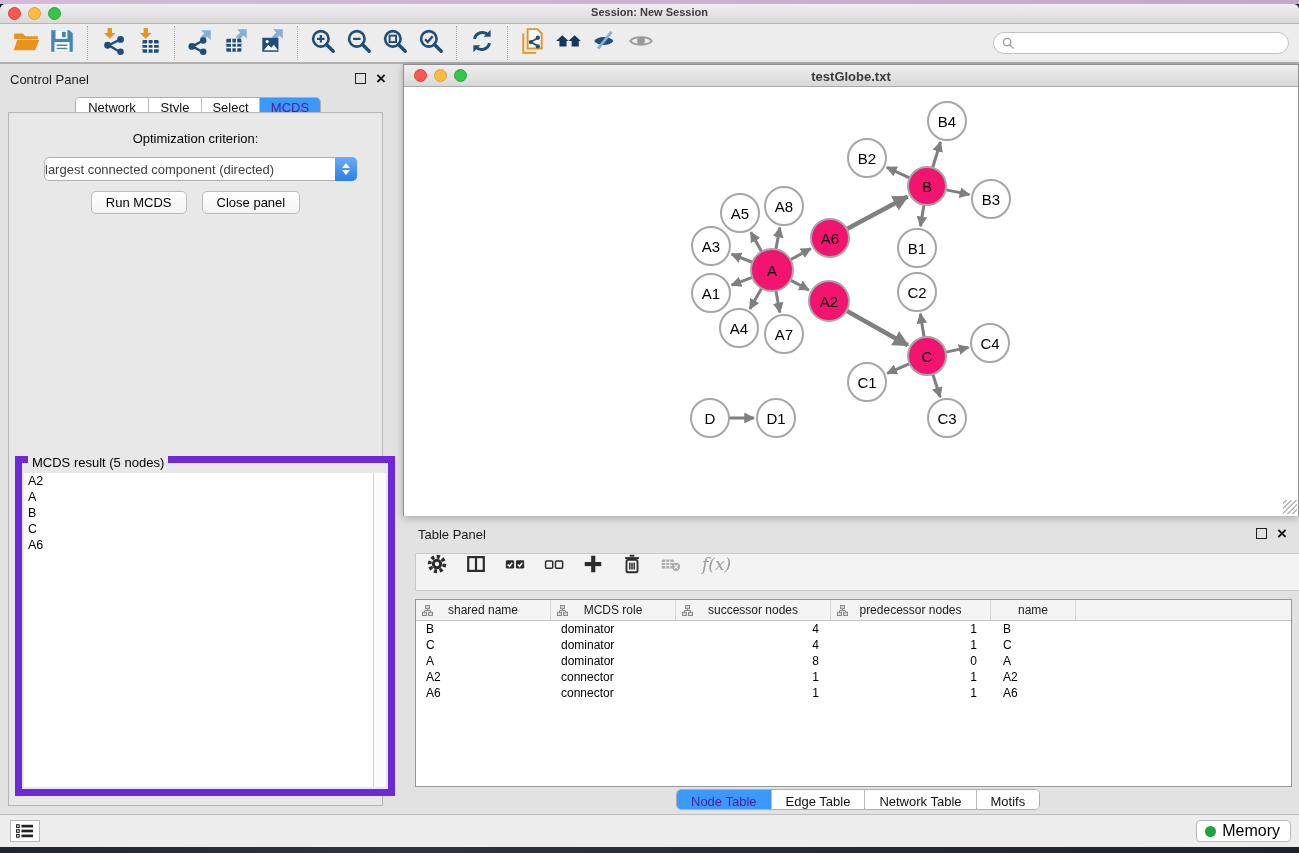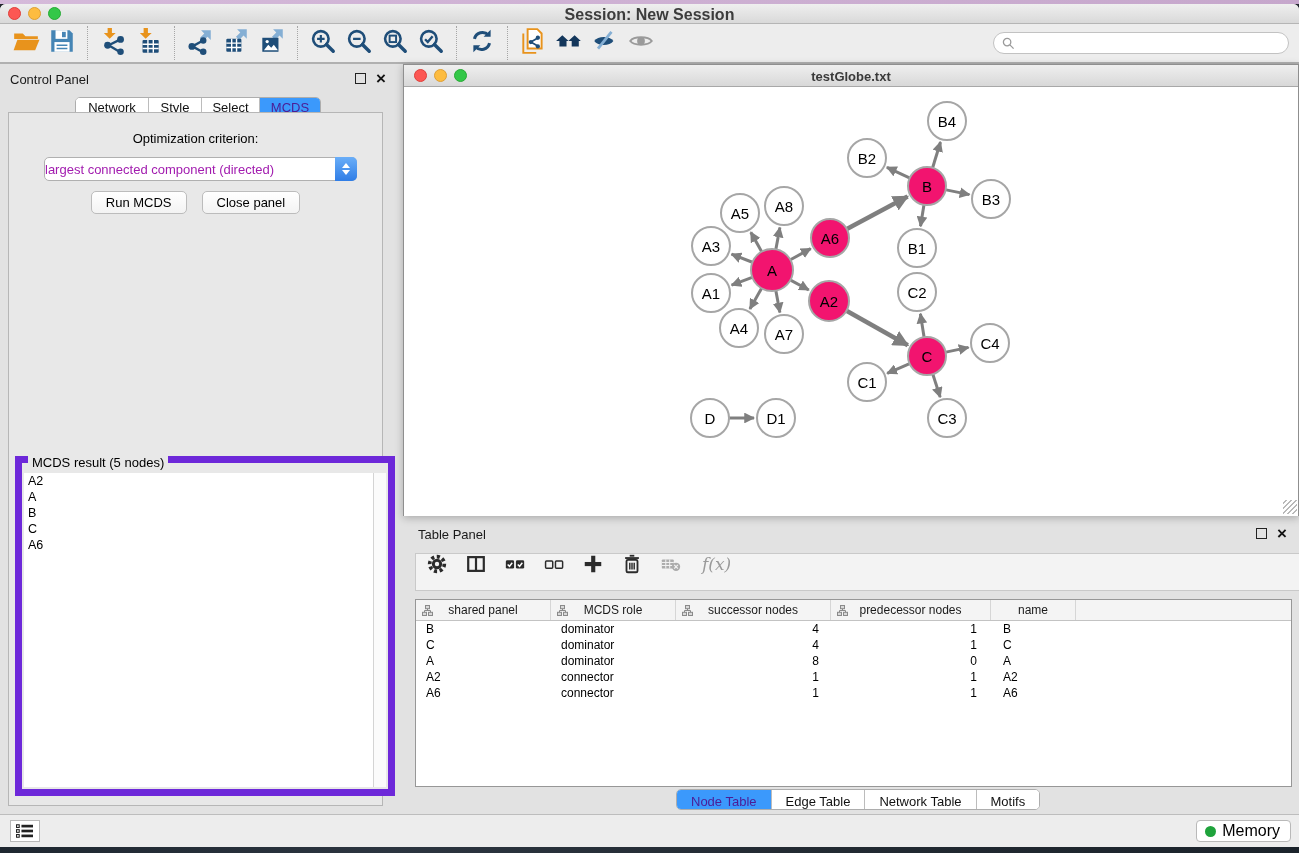--- a/index.html
+++ b/index.html
@@ -14,21 +14,21 @@
 
   
   .titlebar { position:absolute; left:0; top:0; width:100%; height:20px;
     background:linear-gradient(#efefef,#d9d9d9); border-bottom:1px solid #b5b5b5; }
   .lights { position:absolute; left:8px; top:3px; display:flex; gap:7px; }
   .light { width:13px; height:13px; border-radius:50%; }
   .light.red { background:#fc5753; border:1px solid #df3f3b; }
   .light.yellow { background:#fdbc40; border:1px solid #de9f34; }
   .light.green { background:#33c748; border:1px solid #27aa35; }
   .titlebar .title { position:absolute; left:0; right:0; top:2px; text-align:center;
-    font-size:16px; font-weight:bold; color:#3c3c3c; }
+    font-size:11px; font-weight:bold; color:#3c3c3c; }
 
   
   .toolbar { position:absolute; left:0; top:20px; width:100%; height:40px;
     background:#ededed; border-bottom:2px solid #b0b0b0; display:flex; align-items:center;
     padding-left:8px; }
   .tbtn { width:36px; height:34px; display:flex; align-items:center; justify-content:center; }
   .tbtn svg { width:28px; height:28px; }
   .tsep { width:1px; height:34px; border-left:1px dotted #a6a6a6; margin:0 7px; }
   .searchbox { margin-left:auto; margin-right:10px; width:296px; height:22px;
     background:#fff; border:1px solid #c2c2c2; border-radius:12px; display:flex;
@@ -52,21 +52,21 @@
   .seg .tab:last-child { border-right:none; }
   .seg .tab.active { background:#3b99fc; color:#4c1d95; }
   .cp-tabs { position:absolute; left:75px; top:33px; }
   .cp-tabs .tab:nth-child(1){ width:73px; } .cp-tabs .tab:nth-child(2){ width:53px; }
   .cp-tabs .tab:nth-child(3){ width:58px; } .cp-tabs .tab:nth-child(4){ width:60px; }
   .cp-body { position:absolute; left:8px; top:48px; width:375px; height:694px;
     background:#e8e8e8; border:1px solid #b6b6b6; }
   .opt-label { position:absolute; left:0; width:100%; top:18px; text-align:center; font-size:13px; color:#000; }
   .criterion { position:absolute; left:35px; top:44px; width:313px; height:24px; background:#fff;
     border:1px solid #b0b0b0; border-radius:5px; display:flex; align-items:center; }
-  .criterion .val { flex:1; font-size:13px; padding-left:0; color:#a21caf; white-space:nowrap; }
+  .criterion .val { flex:1; font-size:13px; padding-left:0; color:#404040; white-space:nowrap; }
   .criterion .cap { width:22px; height:24px; margin:-1px -1px -1px 0; border-radius:0 5px 5px 0;
     background:linear-gradient(#6aaef8,#2f7de6); display:flex; flex-direction:column;
     align-items:center; justify-content:center; gap:2px; }
   .chev-up { width:0; height:0; border-left:4px solid transparent; border-right:4px solid transparent; border-bottom:5px solid #fff; }
   .chev-dn { width:0; height:0; border-left:4px solid transparent; border-right:4px solid transparent; border-top:5px solid #fff; }
   .cp-buttons { position:absolute; left:0; top:78px; width:100%; display:flex; justify-content:center; gap:15px; }
   .mac-btn { height:23px; background:linear-gradient(#ffffff,#f3f3f3); border:1px solid #bcbcbc;
     border-radius:5px; font-size:13px; color:#000; padding:0 14px; font-family:"Liberation Sans",sans-serif; }
   .result-box { position:absolute; left:6px; top:343px; width:380px; height:340px;
     border:7px solid #6d28d9; background:#e8e8e8; }
@@ -463,21 +463,21 @@
       </div>
       <div class="ntable">
         <div class="thead">
           <div class="thcell">
             <svg class="treeic" width="11" height="11" viewBox="0 0 11 11">
                 <rect x="3.5" y="0.5" width="4" height="3.2" fill="#d9d9d9" stroke="#8a8a8a"></rect>
                 <path d="M5.5 3.7v1.8M2.5 7.5V5.5h6v2" fill="none" stroke="#8a8a8a"></path>
                 <rect x="0.5" y="7.3" width="4" height="3.2" fill="#d9d9d9" stroke="#8a8a8a"></rect>
                 <rect x="6.5" y="7.3" width="4" height="3.2" fill="#d9d9d9" stroke="#8a8a8a"></rect>
               </svg>
-            <span>shared panel</span>
+            <span>shared name</span>
           </div>
           <div class="thcell">
             <svg class="treeic" width="11" height="11" viewBox="0 0 11 11">
                 <rect x="3.5" y="0.5" width="4" height="3.2" fill="#d9d9d9" stroke="#8a8a8a"></rect>
                 <path d="M5.5 3.7v1.8M2.5 7.5V5.5h6v2" fill="none" stroke="#8a8a8a"></path>
                 <rect x="0.5" y="7.3" width="4" height="3.2" fill="#d9d9d9" stroke="#8a8a8a"></rect>
                 <rect x="6.5" y="7.3" width="4" height="3.2" fill="#d9d9d9" stroke="#8a8a8a"></rect>
               </svg>
             <span>MCDS role</span>
           </div>

